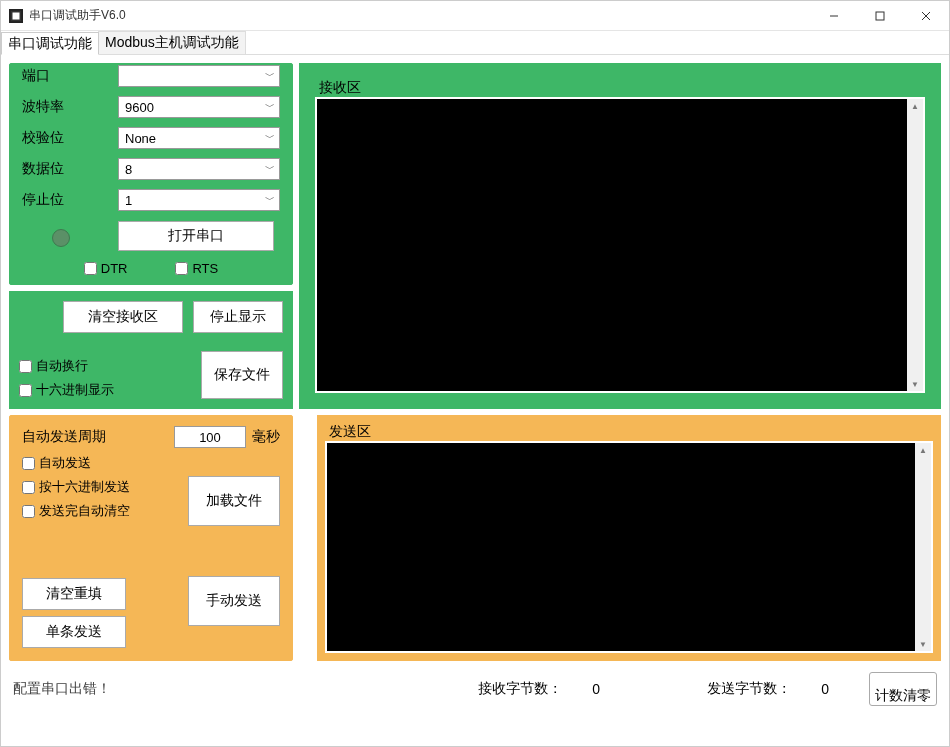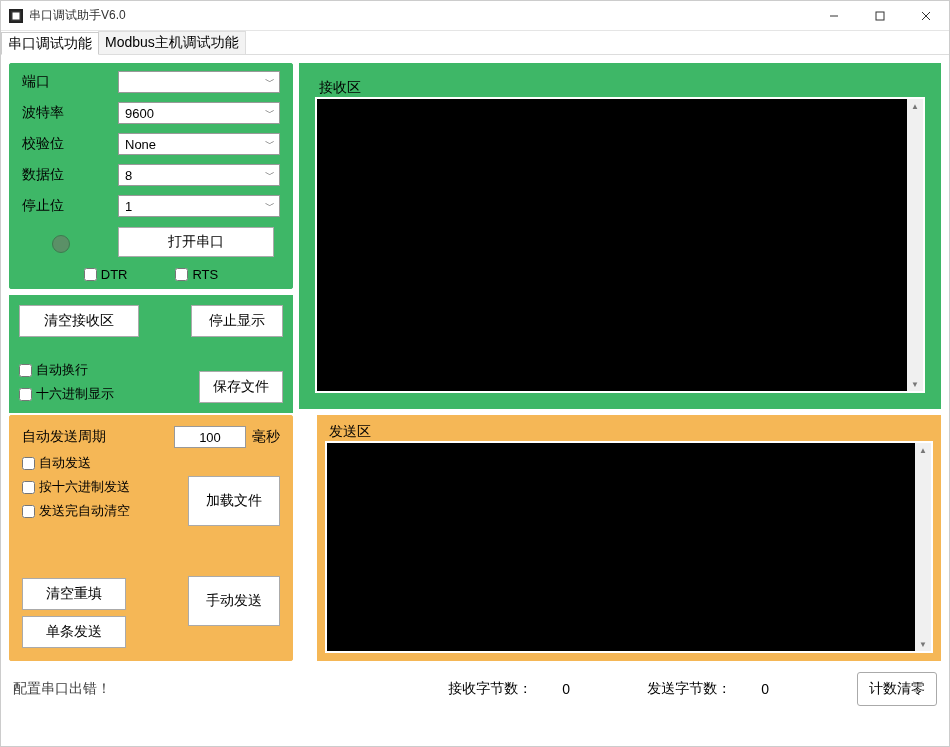--- a/index.html
+++ b/index.html
@@ -14,21 +14,21 @@
     .tbtn svg { stroke: #333; }
     .tabs { height: 24px; display: flex; align-items: stretch; font-size: 14px; border-bottom: 1px solid #ddd; }
     .tab { padding: 2px 6px; display: flex; align-items: center; cursor: default; }
     .tab.active { background: #fff; border: 1px solid #ccc; border-bottom: 1px solid #fff; position: relative; top: 1px; }
     .tab.inactive { background: #f3f3f3; border: 1px solid #ddd; border-bottom: none; margin-left: -1px; }
     .content { flex: 1; display: flex; flex-direction: column; padding: 8px; gap: 6px; }
     .row-top { display: flex; gap: 6px; height: 346px; }
     .row-mid { display: flex; gap: 24px; height: 246px; }
     .row-bot { display: flex; align-items: center; height: 44px; padding: 0 4px; }
     .left-col { width: 284px; display: flex; flex-direction: column; gap: 6px; }
-    .green-panel { background: #3eb767; border: 1px solid #3eb767; border-radius: 2px; padding: 6px 12px; }
+    .green-panel { background: #3eb767; border: 1px solid #3eb767; border-radius: 2px; padding: 0 12px; }
     .orange-panel { background: #f5b756; border: 1px solid #f5b756; border-radius: 2px; padding: 10px 12px; }
     .right-panel { flex: 1; display: flex; flex-direction: column; }
     .panel-green-wrap { flex: 1; background: #3eb767; padding: 16px; display: flex; flex-direction: column; }
     .panel-orange-wrap { flex: 1; background: #f5b756; padding: 8px; display: flex; flex-direction: column; }
     .panel-title { color: #000; font-size: 14px; padding: 0 4px 2px 4px; height: 18px; }
     .black-box { flex: 1; background: #fff; padding: 2px; display: flex; }
     .black-inner { flex: 1; background: #000; position: relative; }
     .sb { position: absolute; right: 0; top: 0; bottom: 0; width: 16px; background: #f0f0f0; display: flex; flex-direction: column; }
     .sb-btn { height: 14px; background: #f0f0f0; display:flex; align-items:center; justify-content:center; font-size:8px; color:#777;}
     .sb-track { flex: 1; }
@@ -49,21 +49,21 @@
     .orange-row { display:flex; align-items:center; gap:6px; margin-bottom:6px;}
     .orange-label { font-size: 14px; }
     .num-input { width: 72px; height: 22px; border: 1px solid #999; text-align: center; font-size: 13px; background:#fff; }
     .orange-cols { display: flex; gap: 10px; }
     .orange-col-l { flex: 1; display: flex; flex-direction: column; gap: 6px; }
     .orange-col-r { width: 92px; display: flex; flex-direction: column; gap: 6px; justify-content:space-around; }
     .orange-btn { height: 32px; background:#fff; border:1px solid #aaa; display:flex; align-items:center; justify-content:center; font-size:14px; }
     .orange-btn.tall { height: 50px; }
     .footer-text { font-size: 14px; }
     .footer-red { color: #404040; font-weight: normal; }
-    .footer-btn { width: 80px; height: 34px; border:1px solid #aaa; background:#fff; display:flex; align-items:center; justify-content:center; font-size:14px; border-radius:3px;margin-left:48px;}
+    .footer-btn { width: 68px; height: 34px; border:1px solid #aaa; background:#fff; display:flex; align-items:flex-end; justify-content:center; font-size:14px; border-radius:3px;}
     .spacer { flex: 1; }
     .gap-block { height: 12px; }
   </style>
 </head>
 <body>
 
 <div class="window">
 
   <div class="titlebar">
     <span class="titlebar-icon">
@@ -158,39 +158,39 @@
               </label>
             <label class="chk">
                 <input type="checkbox" style="">
                 <span>RTS</span>
               </label>
           </div>
         </div>
 
         <div class="green-panel-2">
           <div class="gp2-left">
-            <div class="big-btn" style="width:120px;height:32px;">
+            <div class="big-btn" style="width:120px;height:32px;margin-left:44px;">
                 <span>清空接收区</span>
               </div>
             <div class="gap-block"></div>
             <label class="chk">
                 <input type="checkbox" style="">
                 <span>自动换行</span>
               </label>
             <label class="chk">
                 <input type="checkbox" style="">
                 <span>十六进制显示</span>
               </label>
           </div>
           <div class="gp2-right">
             <div class="big-btn" style="height:32px;">
                 <span>停止显示</span>
               </div>
             <div style="flex:1"></div>
-            <div class="big-btn" style="height:32px;margin-left:8px;">
+            <div class="big-btn" style="height:48px;margin-left:8px;">
                 <span>保存文件</span>
               </div>
           </div>
         </div>
       </div>
 
       <div class="right-panel">
         <div class="panel-green-wrap">
           <div class="panel-title">接收区</div>
           <div class="black-box">

